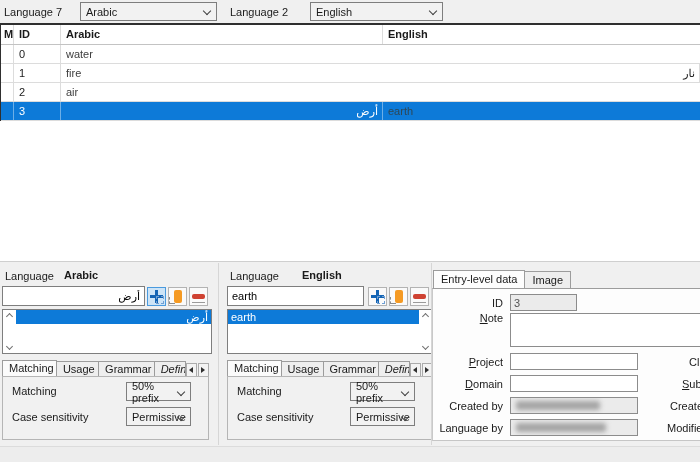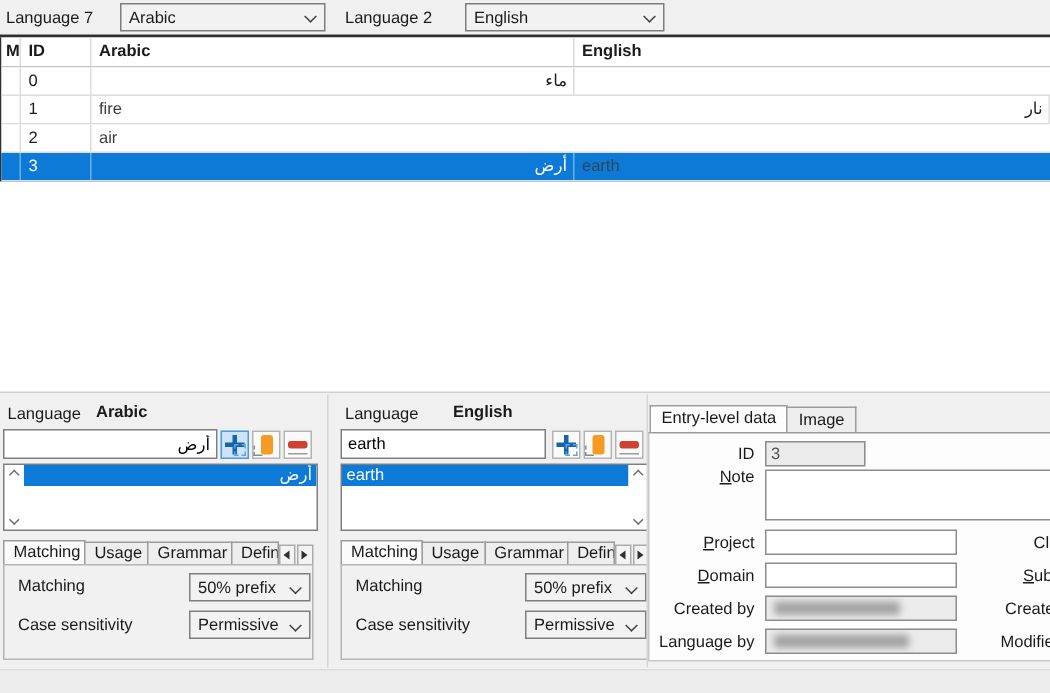--- a/index.html
+++ b/index.html
@@ -58,29 +58,29 @@
   .sc.down{transform:rotate(45deg);}
   .litems{flex:1;overflow:hidden;}
   .li{height:14px;line-height:14px;padding:0 3px;background:var(--selection,#0d7ad8);color:#fff;overflow:hidden;white-space:nowrap;}
   .rtl{direction:rtl;text-align:right;}
 
   
   .tabs{position:absolute;height:17px;display:flex;align-items:flex-end;}
   .tab{height:16px;line-height:15px;padding:0 6px;border:1px solid #9c9c9c;border-bottom:none;
        background:#eeeeee;margin-right:-1px;white-space:nowrap;overflow:hidden;}
   .tab.active{background:#fbfbfb;height:17px;}
-  .tab.clip{max-width:32px;padding:0 2px 0 6px;}
+  .tab.clip{max-width:32px;padding:0 2px 0 6px;font-style:italic;}
   .tab-arrow{width:12px;height:14px;border:1px solid #ababab;background:#f3f3f3;margin-left:1px;
        display:flex;align-items:center;justify-content:center;align-self:center;margin-top:2px;}
   .tri-l{width:0;height:0;border-top:3px solid transparent;border-bottom:3px solid transparent;border-right:4px solid #2f2f2f;}
   .tri-r{width:0;height:0;border-top:3px solid transparent;border-bottom:3px solid transparent;border-left:4px solid #2f2f2f;}
 
   
   .gbox{position:absolute;border:1px solid #b5b5b5;background:#f1f1f1;}
-  .gcombo{position:absolute;height:19px;width:81px;background:#f2f2f2;border:1px solid #7e7e7e;
+  .gcombo{position:absolute;height:19px;width:65px;background:#f2f2f2;border:1px solid #7e7e7e;
           display:flex;align-items:center;padding:0 16px 0 5px;}
 
   
   .etab{height:18px;line-height:17px;padding:0 7px;border:1px solid #9c9c9c;border-bottom:none;
         background:#eeeeee;margin-right:-1px;white-space:nowrap;}
   .etab.active{background:#fdfdfd;height:19px;}
   #epage{position:absolute;left:432px;top:288px;width:268px;height:153px;background:#fdfdfd;
          border-top:1px solid #9c9c9c;border-left:1px solid #c9c9c9;border-bottom:1px solid #c6c6c6;}
   .flabel{position:absolute;width:73px;left:430px;text-align:right;white-space:nowrap;}
   .fin{position:absolute;height:17px;border:1px solid #8c8c8c;background:#fff;
@@ -111,21 +111,21 @@
     <div id="grid">
       <div class="g-row g-head">
         <div class="gc m">M</div>
         <div class="gc id">ID</div>
         <div class="gc ar" style="direction:ltr;text-align:left;padding-left:5px">Arabic</div>
         <div class="gc en">English</div>
       </div>
       <div class="g-row">
         <div class="gc m"></div>
         <div class="gc id">0</div>
-        <div class="gc ar">ماء</div>
+        <div class="gc en">water</div>
       </div>
       <div class="g-row">
         <div class="gc m"></div>
         <div class="gc id">1</div>
         <div class="gc en">fire</div>
         <div class="gc ar">نار</div>
       </div>
       <div class="g-row">
         <div class="gc m"></div>
         <div class="gc id">2</div>

